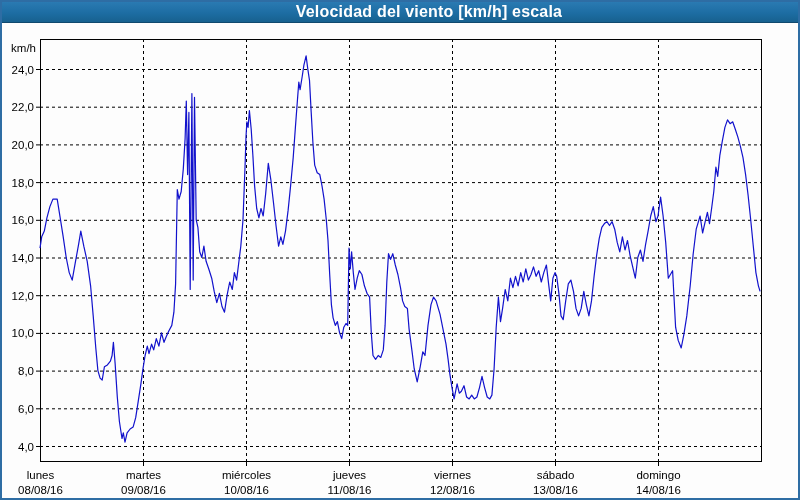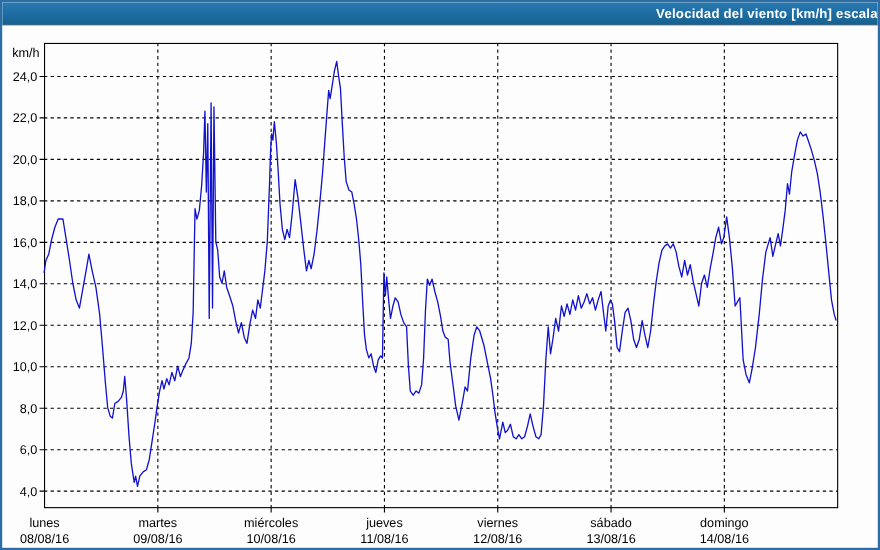--- a/index.html
+++ b/index.html
@@ -5,22 +5,22 @@
   html,body{margin:0;padding:0;}
   body{
     width:800px;height:500px;box-sizing:border-box;
     border:2px solid #2e6da4;background:#fdfdfd;position:relative;
     font-family:"Liberation Sans",sans-serif;overflow:hidden;
   }
   .titlebar{
     position:absolute;top:0;left:0;right:0;height:20px;
     background:linear-gradient(#2a7ab2 0%,#1d6da3 55%,#17618f 100%);
     border-bottom:1px solid #10496e;
-    color:#ffffff;font-size:12px;font-weight:bold;
-    text-align:right;line-height:20px;letter-spacing:0.2px;
+    color:#ffffff;font-size:16px;font-weight:bold;
+    text-align:center;line-height:20px;letter-spacing:0.2px;
     padding-left:58px;
   }
   #chart{position:absolute;top:21px;left:0;}
   text{font-family:"Liberation Sans",sans-serif;fill:#000;}
 </style>
 </head>
 <body>
 
 <div class="titlebar">
   <span>Velocidad del viento [km/h] escala</span>

